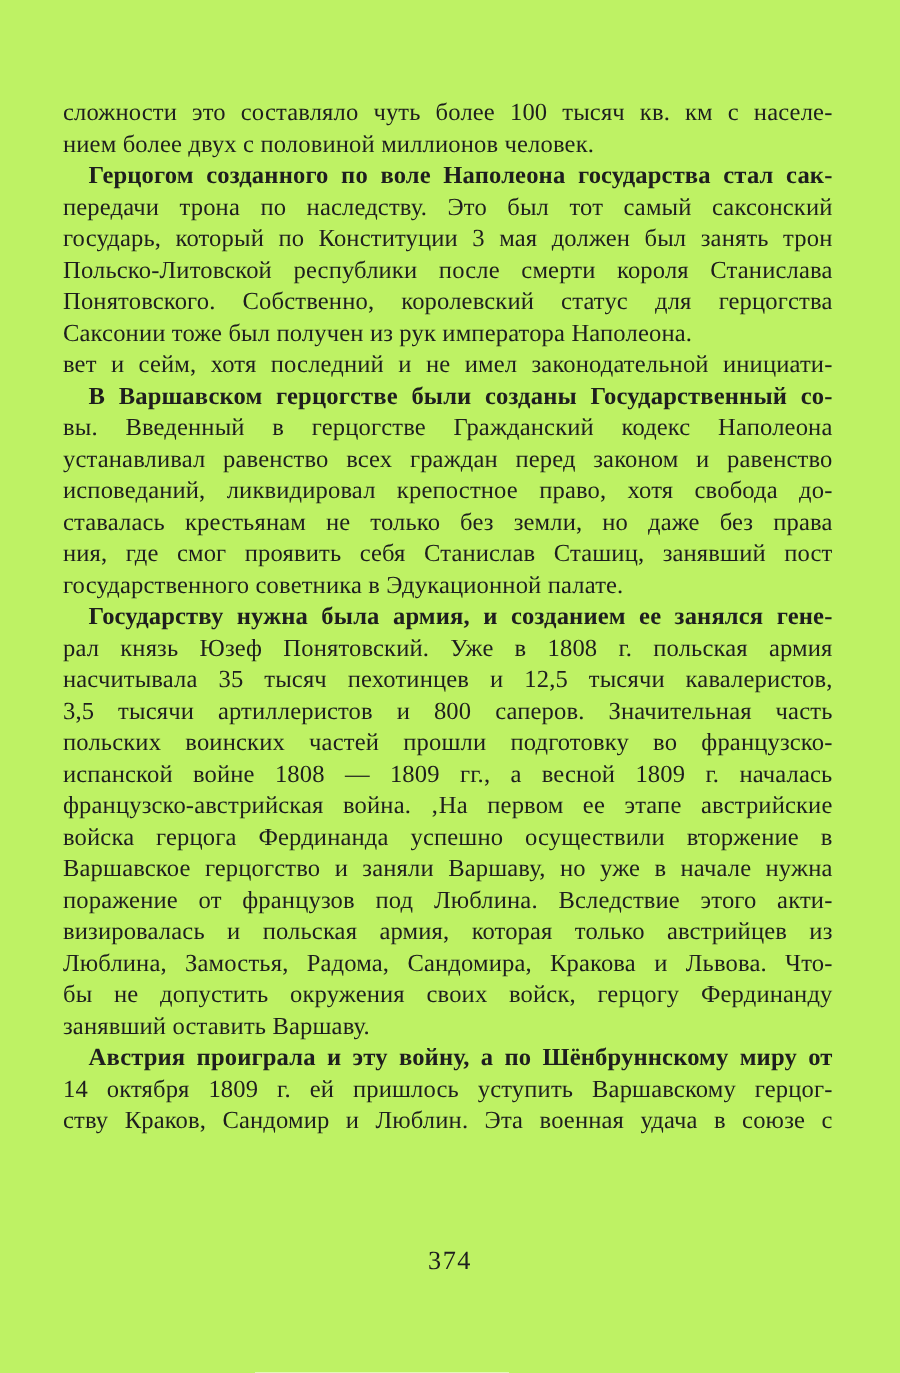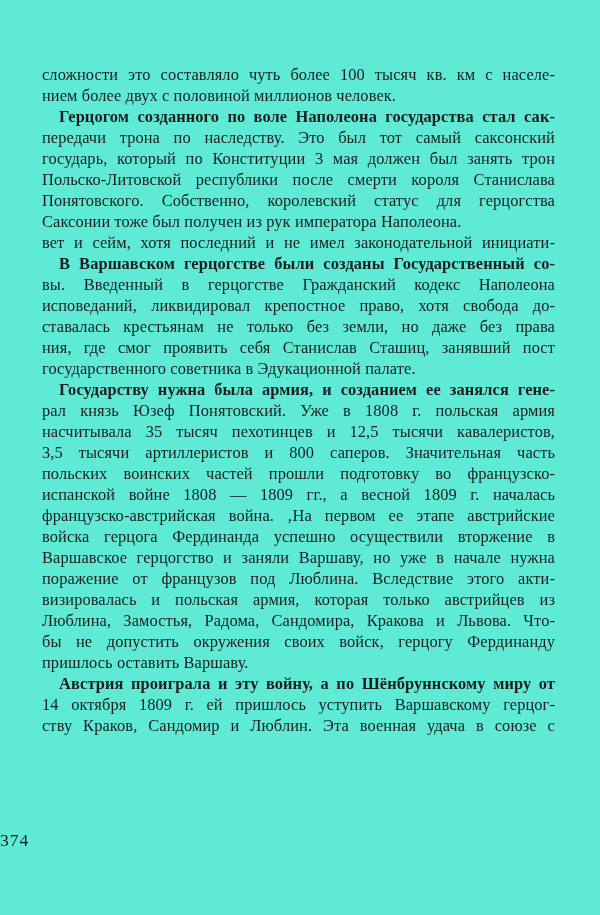--- a/index.html
+++ b/index.html
@@ -4,21 +4,21 @@
 <style>
   html, body {
     margin: 0;
     padding: 0;
     background: #ffffff;
   }
   .book-page {
     position: relative;
     width: 600px;
     height: 915px;
-    background: #5eead4;
+    background: #bef264;
     overflow: hidden;
     font-family: "Liberation Serif", "DejaVu Serif", serif;
     color: #1e1e1e;
   }
   .text-block {
     position: absolute;
     left: 42px;
     top: 64px;
     width: 513px;
   }
@@ -41,20 +41,21 @@
   }
   .line.indent {
     text-indent: 17px;
     font-weight: bold;
   }
   .page-number {
     position: absolute;
     left: 0;
     top: 830px;
     width: 600px;
+    text-align: center;
     font-size: 17.5px;
     letter-spacing: 1px;
     color: #1e1e1e;
   }
 </style>
 </head>
 <body>
 
 <div class="book-page">
   <div class="text-block" id="text-block">
@@ -67,40 +68,41 @@
         <div class="line">передачи трона по наследству. Это был тот самый саксонский</div>
         <div class="line">государь, который по Конституции 3 мая должен был занять трон</div>
         <div class="line">Польско-Литовской республики после смерти короля Станислава</div>
         <div class="line">Понятовского. Собственно, королевский статус для герцогства</div>
         <div class="line end">Саксонии тоже был получен из рук императора Наполеона.</div>
       </div>
       <div class="paragraph">
         <div class="line">вет и сейм, хотя последний и не имел законодательной инициати-</div>
         <div class="line indent">В Варшавском герцогстве были созданы Государственный со-</div>
         <div class="line">вы. Введенный в герцогстве Гражданский кодекс Наполеона</div>
+        <div class="line">устанавливал равенство всех граждан перед законом и равенство</div>
         <div class="line">исповеданий, ликвидировал крепостное право, хотя свобода до-</div>
         <div class="line">ставалась крестьянам не только без земли, но даже без права</div>
         <div class="line">ния, где смог проявить себя Станислав Сташиц, занявший пост</div>
         <div class="line end">государственного советника в Эдукационной палате.</div>
       </div>
       <div class="paragraph">
         <div class="line indent">Государству нужна была армия, и созданием ее занялся гене-</div>
         <div class="line">рал князь Юзеф Понятовский. Уже в 1808 г. польская армия</div>
         <div class="line">насчитывала 35 тысяч пехотинцев и 12,5 тысячи кавалеристов,</div>
         <div class="line">3,5 тысячи артиллеристов и 800 саперов. Значительная часть</div>
         <div class="line">польских воинских частей прошли подготовку во французско-</div>
         <div class="line">испанской войне 1808 — 1809 гг., а весной 1809 г. началась</div>
         <div class="line">французско-австрийская война. ‚На первом ее этапе австрийские</div>
         <div class="line">войска герцога Фердинанда успешно осуществили вторжение в</div>
         <div class="line">Варшавское герцогство и заняли Варшаву, но уже в начале нужна</div>
         <div class="line">поражение от французов под Люблина. Вследствие этого акти-</div>
         <div class="line">визировалась и польская армия, которая только австрийцев из</div>
         <div class="line">Люблина, Замостья, Радома, Сандомира, Кракова и Львова. Что-</div>
         <div class="line">бы не допустить окружения своих войск, герцогу Фердинанду</div>
-        <div class="line end">пришлось оставить Варшаву.</div>
+        <div class="line end">занявший оставить Варшаву.</div>
       </div>
       <div class="paragraph">
         <div class="line indent">Австрия проиграла и эту войну, а по Шёнбруннскому миру от</div>
         <div class="line">14 октября 1809 г. ей пришлось уступить Варшавскому герцог-</div>
         <div class="line">ству Краков, Сандомир и Люблин. Эта военная удача в союзе с</div>
       </div>
     </div>
   <div class="page-number">374</div>
 </div>
 

